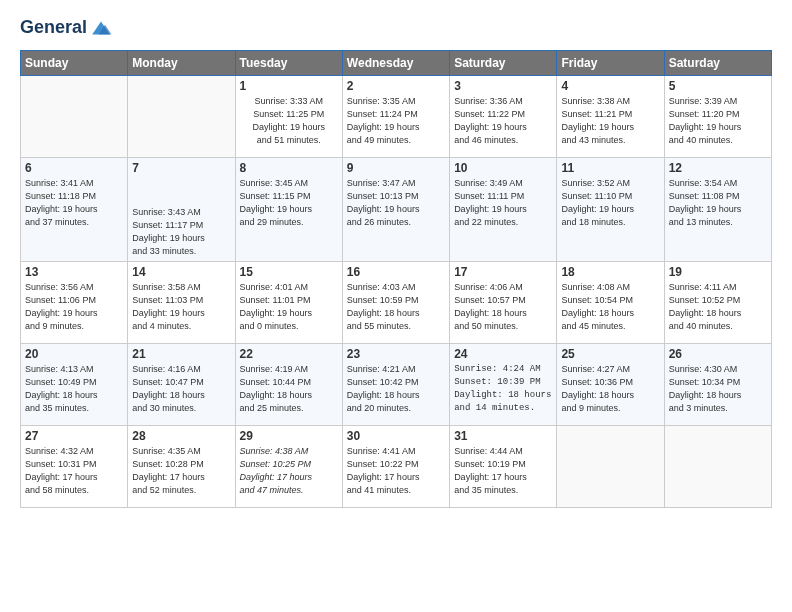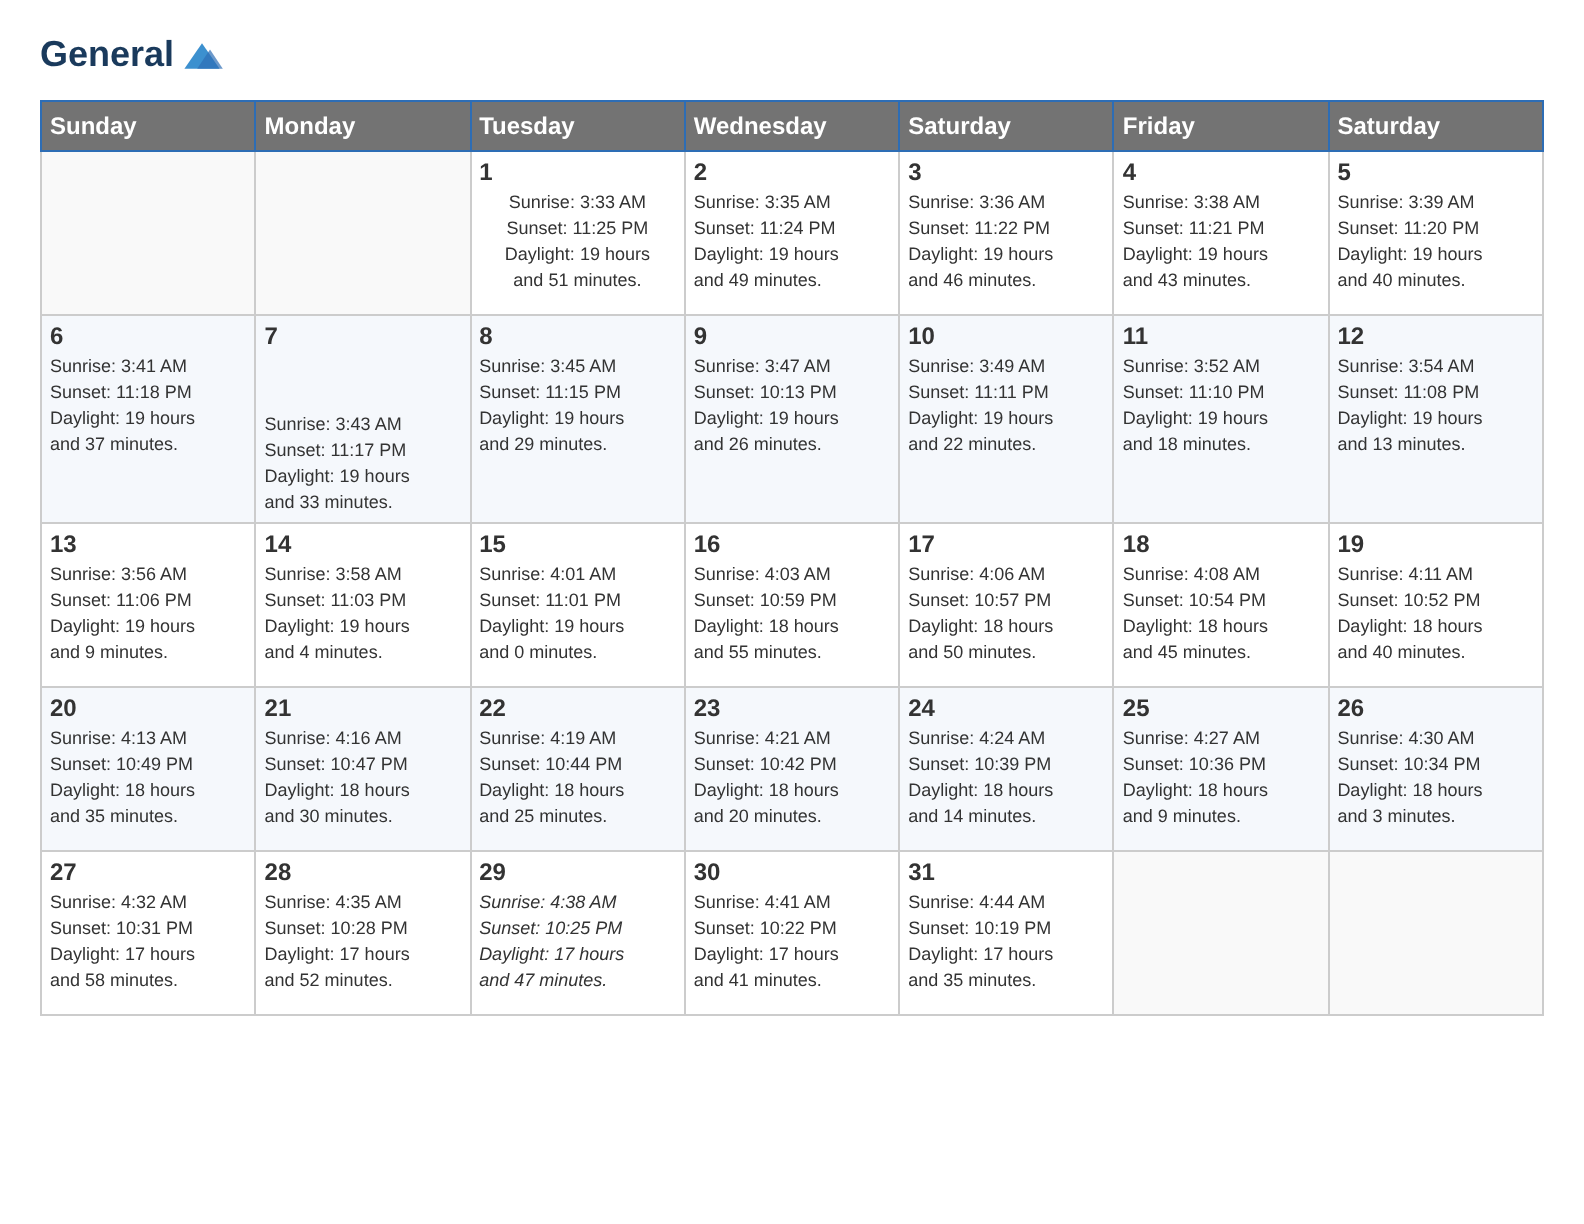--- a/index.html
+++ b/index.html
@@ -300,21 +300,21 @@
           </td>
           <td>
             <span class="day-num">23</span>
             <div class="day-info" style="white-space: pre-line;">Sunrise: 4:21 AM
 Sunset: 10:42 PM
 Daylight: 18 hours
 and 20 minutes.</div>
           </td>
           <td>
             <span class="day-num">24</span>
-            <div class="day-info" style="white-space: pre-line;">Sunrise: 4:24 AM
+            <div class="day-info" style="white-space: pre-line; font-family: Liberation Mono, monospace;">Sunrise: 4:24 AM
 Sunset: 10:39 PM
 Daylight: 18 hours
 and 14 minutes.</div>
           </td>
           <td>
             <span class="day-num">25</span>
             <div class="day-info" style="white-space: pre-line;">Sunrise: 4:27 AM
 Sunset: 10:36 PM
 Daylight: 18 hours
 and 9 minutes.</div>

